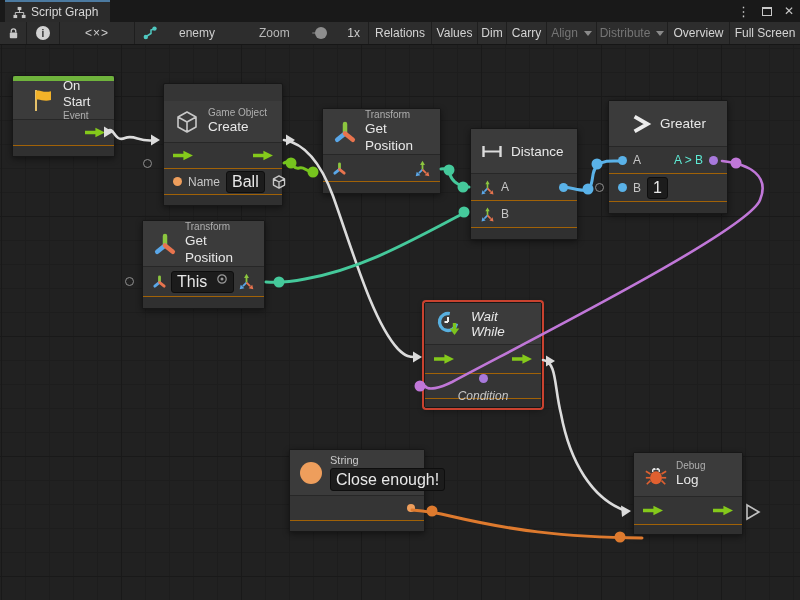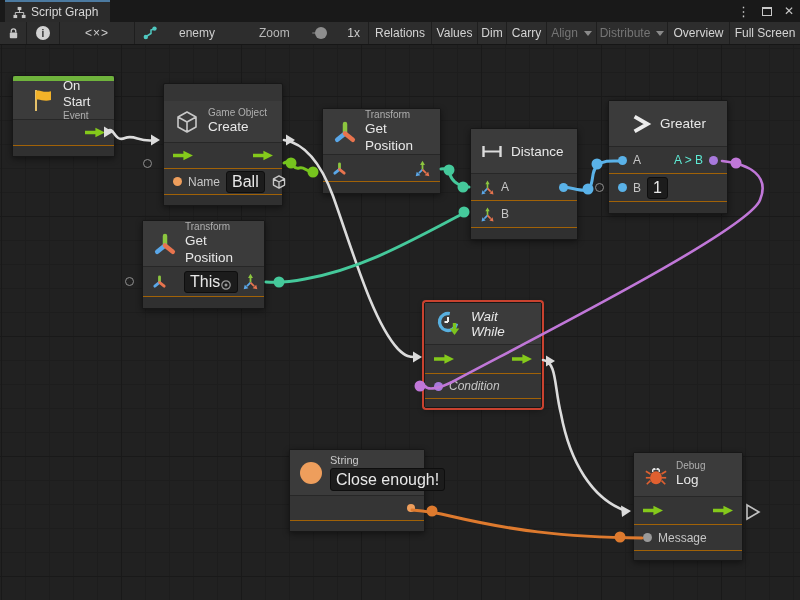--- a/index.html
+++ b/index.html
@@ -234,21 +234,21 @@
         <span class="cat">Transform</span>
         <span class="title">Get Position</span>
       </div>
     </div>
     <div class="row" style="height:30px;gap:4px;">
       <svg class="icon" width="15" height="15" viewBox="0 0 16 16">
           <line x1="8" y1="9" x2="8" y2="3" stroke="#8cc63f" stroke-width="3" stroke-linecap="round"></line>
           <line x1="8" y1="9" x2="3" y2="13" stroke="#5aa7e8" stroke-width="3" stroke-linecap="round"></line>
           <line x1="8" y1="9" x2="13" y2="13" stroke="#e8744e" stroke-width="3" stroke-linecap="round"></line>
         </svg>
-      <span class="field" style="width:64px;display:flex;align-items:flex-end;justify-content:space-between;margin-left:13px;">
+      <span class="field" style="width:64px;display:flex;align-items:flex-start;justify-content:space-between;">
         <span>This</span>
         <svg width="12" height="12" viewBox="0 0 12 12">
             <circle cx="6" cy="6" r="4.2" stroke="#9a9a9a" stroke-width="1.2" fill="none"></circle>
             <circle cx="6" cy="6" r="1.5" fill="#9a9a9a"></circle>
           </svg>
       </span>
       <svg class="icon ml-auto" width="17" height="17" viewBox="0 0 16 16">
           <line x1="8" y1="9" x2="8" y2="4" stroke="#8cc63f" stroke-width="1.7"></line>
           <path d="M8 0.6 L5.7 4.6 L10.3 4.6 Z" fill="#8cc63f"></path>
           <line x1="8" y1="9" x2="4.6" y2="12.4" stroke="#5aa7e8" stroke-width="1.7"></line>
@@ -324,21 +324,21 @@
           <line x1="13" y1="12" x2="9.5" y2="12" stroke="#f0f0f0" stroke-width="2"></line>
           <line x1="19.5" y1="13" x2="19.5" y2="19" stroke="#7cc41e" stroke-width="3.4"></line>
           <path d="M19.5 25 L14.7 18.6 L24.3 18.6 Z" fill="#7cc41e"></path>
         </svg>
       <span class="title">Wait While</span>
     </div>
     <div class="row" style="height:29px;">
       <span class="flow-arrow"></span>
       <span class="flow-arrow ml-auto"></span>
     </div>
-    <div class="row" style="height:25px;">
+    <div class="row" style="height:25px;flex-direction:column;">
       <span class="dot purple"></span>
       <span class="plabel">Condition</span>
     </div>
     <div class="node-footer" style="height:8px;"></div>
   </div>
 
   <div class="node" style="left:289px;top:449px;width:136px;">
     <div class="node-header" style="height:46px;">
       <span class="string-circle icon"></span>
       <div class="titles" style="gap:1px;">
@@ -368,24 +368,20 @@
         </svg>
       <div class="titles">
         <span class="cat">Debug</span>
         <span class="title">Log</span>
       </div>
     </div>
     <div class="row" style="height:28px;">
       <span class="flow-arrow"></span>
       <span class="flow-arrow ml-auto"></span>
     </div>
-    <div class="row" style="height:26px;">
-      <span class="dot gray"></span>
-      <span class="plabel">Message</span>
-    </div>
     <div class="node-footer" style="height:9px;"></div>
   </div>
 
   <span class="ring" style="left:143px;top:159px;"></span>
   <span class="ring" style="left:125px;top:277px;"></span>
   <span class="ring" style="left:595px;top:183px;"></span>
 
   <svg class="wires" viewBox="0 0 800 600">
     <g fill="none" stroke-linecap="round">
 

